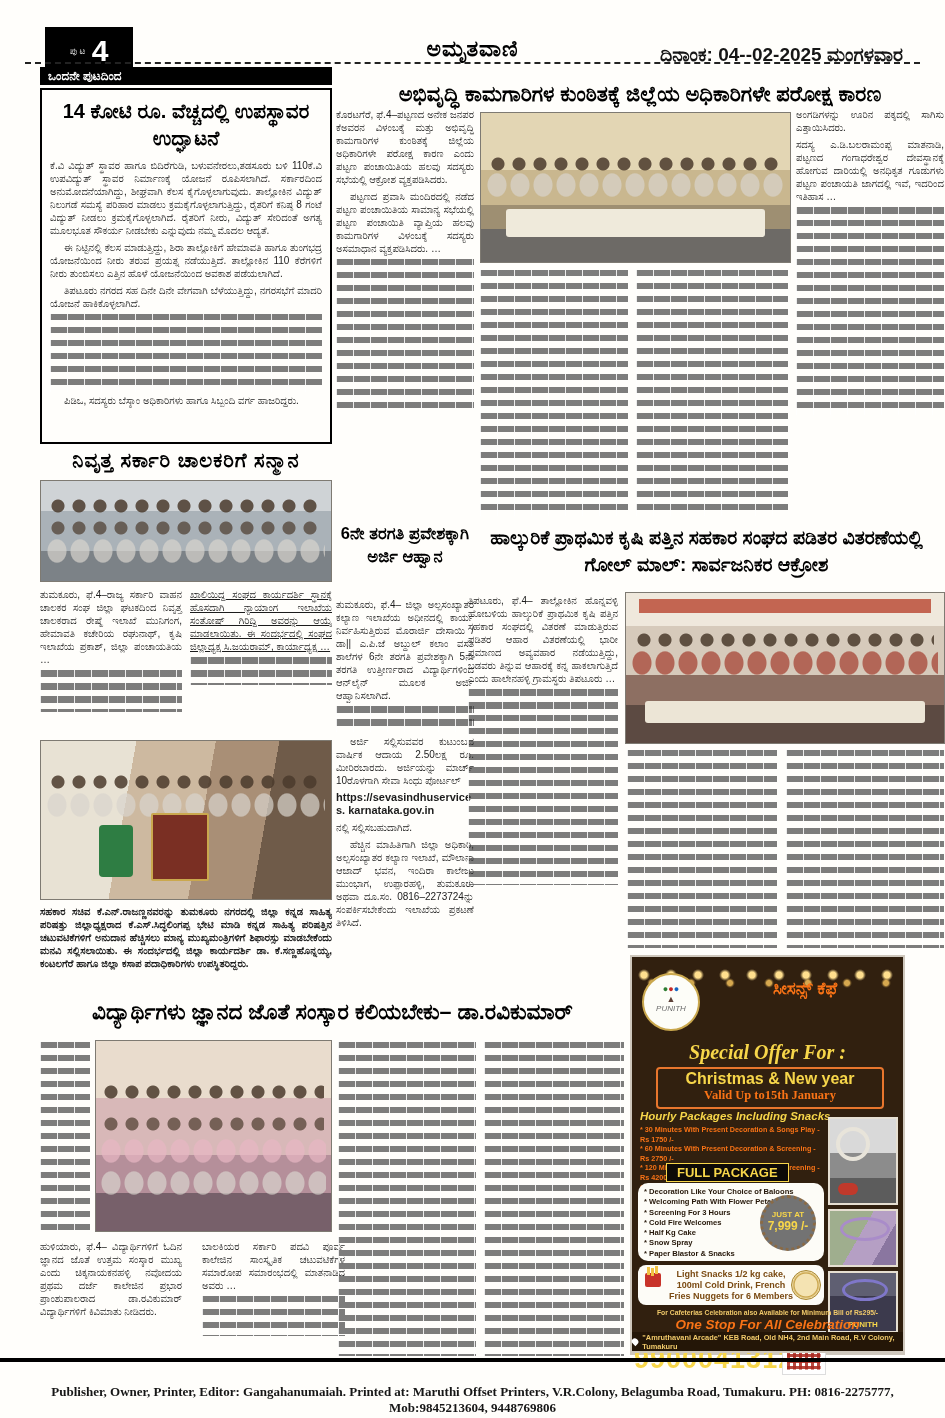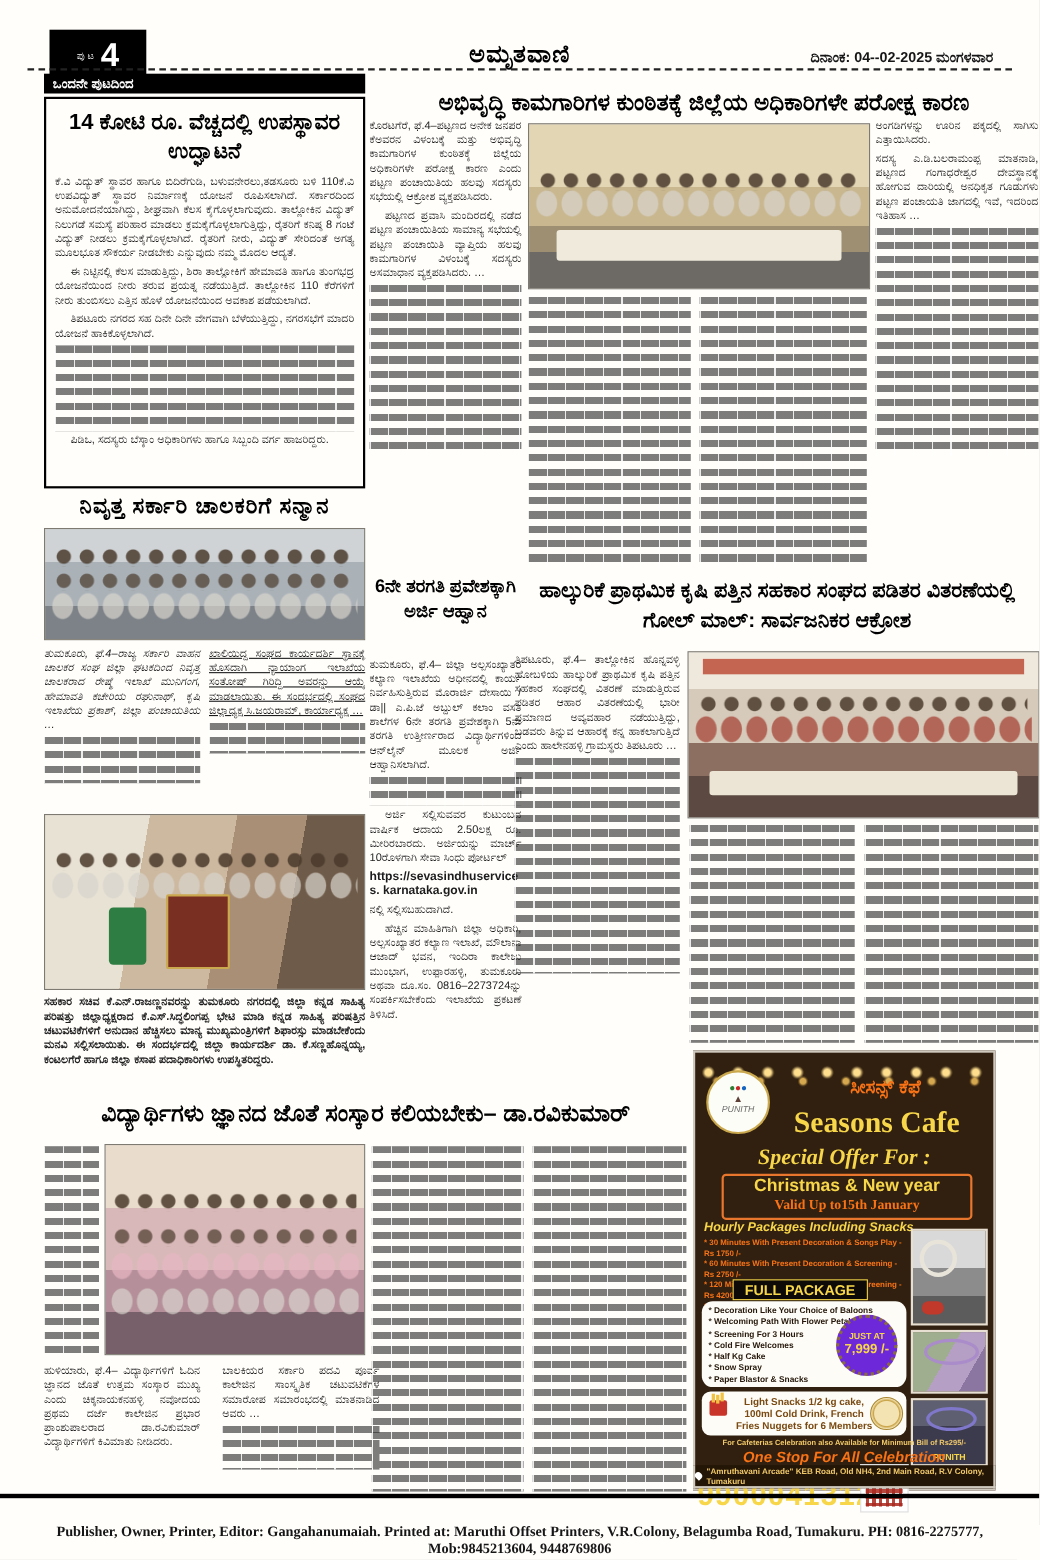--- a/index.html
+++ b/index.html
@@ -32,21 +32,21 @@
       background-image:radial-gradient(circle at 10px 10px, #ffca5f 2.5px, rgba(255,202,95,.25) 4px, transparent 5px);
       background-size:39px 22px;background-repeat:repeat-x;}
   .ad .logo{position:absolute;left:10px;top:16px;width:58px;height:58px;border-radius:50%;
       background:#fdfdf8;border:2px solid #caa84e;text-align:center;box-sizing:border-box;}
   .ad .logo .tree{font-size:9px;line-height:10px;margin-top:9px;letter-spacing:0;}
   .ad .logo .lname{font-size:8px;color:#6c6c6c;font-style:italic;}
   .gold{color:#f7d64a;} .wht{color:#f97316;}
   .fullpkg{background:#0d0a07;color:#f7d64a;font-weight:bold;font-size:13px;
       padding:1px 10px;border:1px solid #f7d64a;display:inline-block;}
   .panel{background:#fdfcf7;border-radius:10px;color:#241608;font-weight:bold;font-size:7.6px;line-height:10.3px;}
-  .star{border-radius:50%;background:#6d28d9;border:3px dotted #8a6a45;color:#f7d64a;
+  .star{border-radius:50%;background:#737373;border:3px dotted #8a6a45;color:#f7d64a;
       text-align:center;font-weight:bold;box-sizing:border-box;}
   .adphoto{border:2px solid #e6dfd2;box-sizing:border-box;}
   .qr{background:#fff;border:1px solid #ddd;
       background-image:
         repeating-linear-gradient(to right, rgba(170,40,30,.85) 0 3px, transparent 3px 6px),
         repeating-linear-gradient(to bottom, rgba(170,40,30,.85) 0 3px, rgba(255,255,255,.9) 3px 6px);
       background-size:80% 80%;background-position:50% 50%;background-repeat:no-repeat;}
   .snack{background:#fdfcf7;border-radius:8px;}
   .fry{position:absolute;left:7px;top:8px;width:16px;height:14px;background:#c8332a;border-radius:2px;}
   .fry:before{content:"";position:absolute;left:2px;top:-6px;width:3px;height:8px;background:#f2c243;
@@ -59,21 +59,21 @@
 </head>
 <body>
 
 <div class="page">
 
   <div class="abs" style="left:45px;top:27px;width:88px;height:47px;background:#000;color:#fff;display:flex;align-items:center;justify-content:center;gap:6px;">
     <span style="font-size:9px;line-height:10px;width:16px;text-align:center;">ಪು ಟ</span>
     <span style="font-size:30px;font-weight:bold;">4</span>
   </div>
   <div class="abs hl" style="left:300px;top:36px;width:345px;font-size:22px;letter-spacing:1px;">ಅಮೃತವಾಣಿ</div>
-  <div class="abs" style="right:42px;top:44px;font-size:13px;font-weight:bold;">ದಿನಾಂಕ: 04--02-2025 ಮಂಗಳವಾರ</div>
+  <div class="abs" style="right:42px;top:44px;font-size:19px;font-weight:bold;">ದಿನಾಂಕ: 04--02-2025 ಮಂಗಳವಾರ</div>
   <div class="abs dash" style="left:25px;top:62px;width:895px;"></div>
 
   <div class="abs kicker" style="left:40px;top:67px;width:276px;">ಒಂದನೇ ಪುಟದಿಂದ</div>
   <div class="abs boxed" style="left:40px;top:88px;width:292px;height:356px;">
     <div class="hl" style="font-size:20px;line-height:27px;margin:2px 0 7px 0;">14 ಕೋಟಿ ರೂ. ವೆಚ್ಚದಲ್ಲಿ ಉಪಸ್ಥಾವರ ಉದ್ಘಾಟನೆ</div>
     <div class="kn">
       <p class="noind">ಕೆ.ವಿ ವಿದ್ಯುತ್ ಸ್ಥಾವರ ಹಾಗೂ ಬಿದಿರೆಗುಡಿ, ಬಳುವನೇರಲು,ತಡಸೂರು ಬಳಿ 110ಕೆ.ವಿ ಉಪವಿದ್ಯುತ್ ಸ್ಥಾವರ ನಿರ್ಮಾಣಕ್ಕೆ ಯೋಜನೆ ರೂಪಿಸಲಾಗಿದೆ. ಸರ್ಕಾರದಿಂದ ಅನುಮೋದನೆಯಾಗಿದ್ದು, ಶೀಘ್ರವಾಗಿ ಕೆಲಸ ಕೈಗೊಳ್ಳಲಾಗುವುದು. ತಾಲ್ಲೋಕಿನ ವಿದ್ಯುತ್ ನಿಲುಗಡೆ ಸಮಸ್ಯೆ ಪರಿಹಾರ ಮಾಡಲು ಕ್ರಮಕೈಗೊಳ್ಳಲಾಗುತ್ತಿದ್ದು, ರೈತರಿಗೆ ಕನಿಷ್ಠ 8 ಗಂಟೆ ವಿದ್ಯುತ್ ನೀಡಲು ಕ್ರಮಕೈಗೊಳ್ಳಲಾಗಿದೆ. ರೈತರಿಗೆ ನೀರು, ವಿದ್ಯುತ್ ಸೇರಿದಂತೆ ಅಗತ್ಯ ಮೂಲಭೂತ ಸೌಕರ್ಯ ನೀಡಬೇಕು ಎನ್ನುವುದು ನಮ್ಮ ಮೊದಲ ಆದ್ಯತೆ.</p>
       <p>ಈ ನಿಟ್ಟಿನಲ್ಲಿ ಕೆಲಸ ಮಾಡುತ್ತಿದ್ದು, ಶಿರಾ ತಾಲ್ಲೋಕಿಗೆ ಹೇಮಾವತಿ ಹಾಗೂ ತುಂಗಭದ್ರ ಯೋಜನೆಯಿಂದ ನೀರು ತರುವ ಪ್ರಯತ್ನ ನಡೆಯುತ್ತಿದೆ. ತಾಲ್ಲೋಕಿನ 110 ಕೆರೆಗಳಿಗೆ ನೀರು ತುಂಬಿಸಲು ಎತ್ತಿನ ಹೊಳೆ ಯೋಜನೆಯಿಂದ ಅವಕಾಶ ಪಡೆಯಲಾಗಿದೆ.</p>
       <p>ತಿಪಟೂರು ನಗರದ ಸಹ ದಿನೇ ದಿನೇ ವೇಗವಾಗಿ ಬೆಳೆಯುತ್ತಿದ್ದು, ನಗರಸಭೆಗೆ ಮಾದರಿ ಯೋಜನೆ ಹಾಕಿಕೊಳ್ಳಲಾಗಿದೆ.</p>
       <div class="fill" style="height:78px;margin:2px 0;"></div>
@@ -103,21 +103,21 @@
     <div class="fill" style="height:208px;"></div>
   </div>
 
   <div class="abs hl" style="left:40px;top:449px;width:292px;font-size:20px;letter-spacing:1px;">ನಿವೃತ್ತ ಸರ್ಕಾರಿ ಚಾಲಕರಿಗೆ ಸನ್ಮಾನ</div>
   <div class="abs photo" style="left:40px;top:480px;width:292px;height:102px;
        background:linear-gradient(#cfd3d6 0 30%, #aab2b8 30% 70%, #7c8287 70% 100%);">
     <div class="heads" style="top:18px;"></div>
     <div class="heads" style="top:40px;opacity:.7;"></div>
     <div class="bodies" style="top:56px;"></div>
   </div>
-  <div class="abs kn" style="left:40px;top:588px;width:142px;height:148px;font-style:italic;">
+  <div class="abs kn" style="left:40px;top:588px;width:142px;height:148px;">
     <p class="noind">ತುಮಕೂರು, ಫೆ.4–ರಾಜ್ಯ ಸರ್ಕಾರಿ ವಾಹನ ಚಾಲಕರ ಸಂಘ ಜಿಲ್ಲಾ ಘಟಕದಿಂದ ನಿವೃತ್ತ ಚಾಲಕರಾದ ರೇಷ್ಮೆ ಇಲಾಖೆ ಮುನಿಗಂಗ, ಹೇಮಾವತಿ ಕಚೇರಿಯ ರಘುನಾಥ್, ಕೃಷಿ ಇಲಾಖೆಯ ಪ್ರಕಾಶ್, ಜಿಲ್ಲಾ ಪಂಚಾಯತಿಯ …</p>
     <div class="fill" style="height:42px;"></div>
   </div>
   <div class="abs kn" style="left:190px;top:588px;width:142px;height:148px;text-decoration:underline;">
     <p class="noind">ಖಾಲಿಯಿದ್ದ ಸಂಘದ ಕಾರ್ಯದರ್ಶಿ ಸ್ಥಾನಕ್ಕೆ ಹೊಸದಾಗಿ ನ್ಯಾಯಾಂಗ ಇಲಾಖೆಯ ಸಂತೋಷ್ ಗಿರಿದ್ದಿ ಅವರನ್ನು ಆಯ್ಕೆ ಮಾಡಲಾಯಿತು. ಈ ಸಂದರ್ಭದಲ್ಲಿ ಸಂಘದ ಜಿಲ್ಲಾಧ್ಯಕ್ಷ ಸಿ.ಜಯರಾಮ್, ಕಾರ್ಯಾಧ್ಯಕ್ಷ …</p>
     <div class="fill" style="height:28px;"></div>
   </div>
 
   <div class="abs photo" style="left:40px;top:740px;width:292px;height:160px;
        background:linear-gradient(100deg,#e8e2d4 0 30%, #cdb9a0 30% 55%, #a98f76 55% 75%, #6f5b49 75% 100%);">
@@ -178,21 +178,20 @@
 
     <div class="logo">
       <div class="tree">
         <span style="color:#2e7d32;">●</span><span style="color:#c62828;">●</span><span style="color:#1565c0;">●</span><br>
         <span style="color:#5d4037;">▲</span>
       </div>
       <div class="lname">PUNITH</div>
     </div>
 
     <div class="abs wht" style="left:78px;top:22px;width:190px;text-align:center;font-weight:bold;font-size:17px;">ಸೀಸನ್ಸ್ ಕೆಫೆ</div>
-    <div class="abs gold" style="left:62px;top:48px;width:206px;text-align:center;font-weight:bold;font-size:27px;font-family:'Liberation Serif',serif;">Seasons Cafe</div>
     <div class="abs gold" style="left:0;top:84px;width:100%;text-align:center;font-weight:bold;font-style:italic;font-size:20px;font-family:'Liberation Serif',serif;">Special Offer For :</div>
 
     <div class="abs" style="left:24px;top:110px;width:224px;height:38px;border:2px solid #e8762d;border-radius:4px;text-align:center;">
       <div class="gold" style="font-weight:bold;font-size:16px;margin-top:1px;">Christmas &amp; New year</div>
       <div class="wht" style="font-weight:bold;font-size:12.5px;font-family:'Liberation Serif',serif;">Valid Up to15th January</div>
     </div>
 
     <div class="abs gold" style="left:8px;top:153px;font-weight:bold;font-size:11.5px;font-style:italic;">Hourly Packages Including Snacks</div>
     <div class="abs wht" style="left:8px;top:168px;width:182px;font-weight:bold;font-size:7.2px;line-height:9.6px;">
       <div>* 30 Minutes With Present Decoration &amp; Songs Play -  Rs 1750 /-</div>

